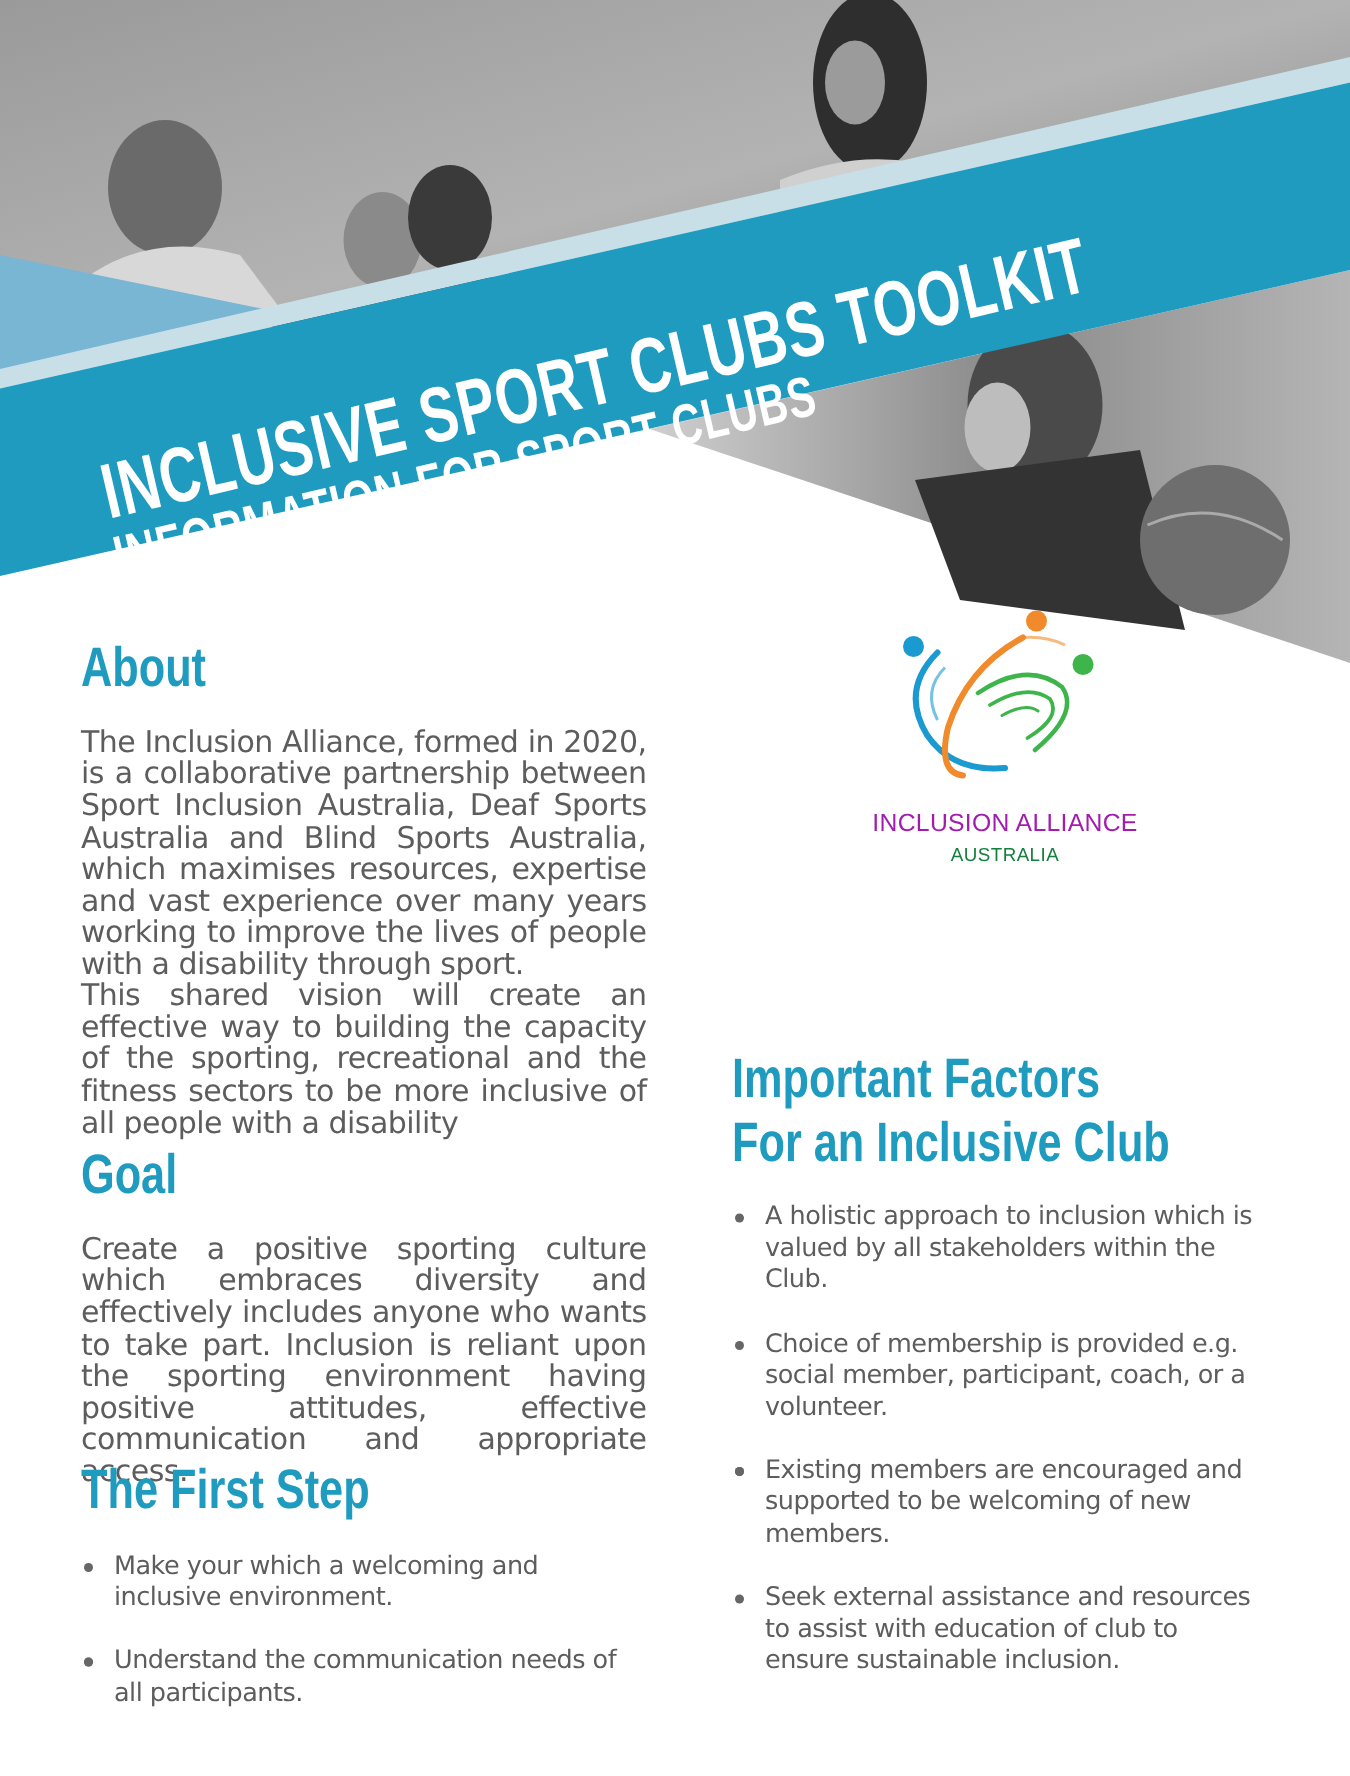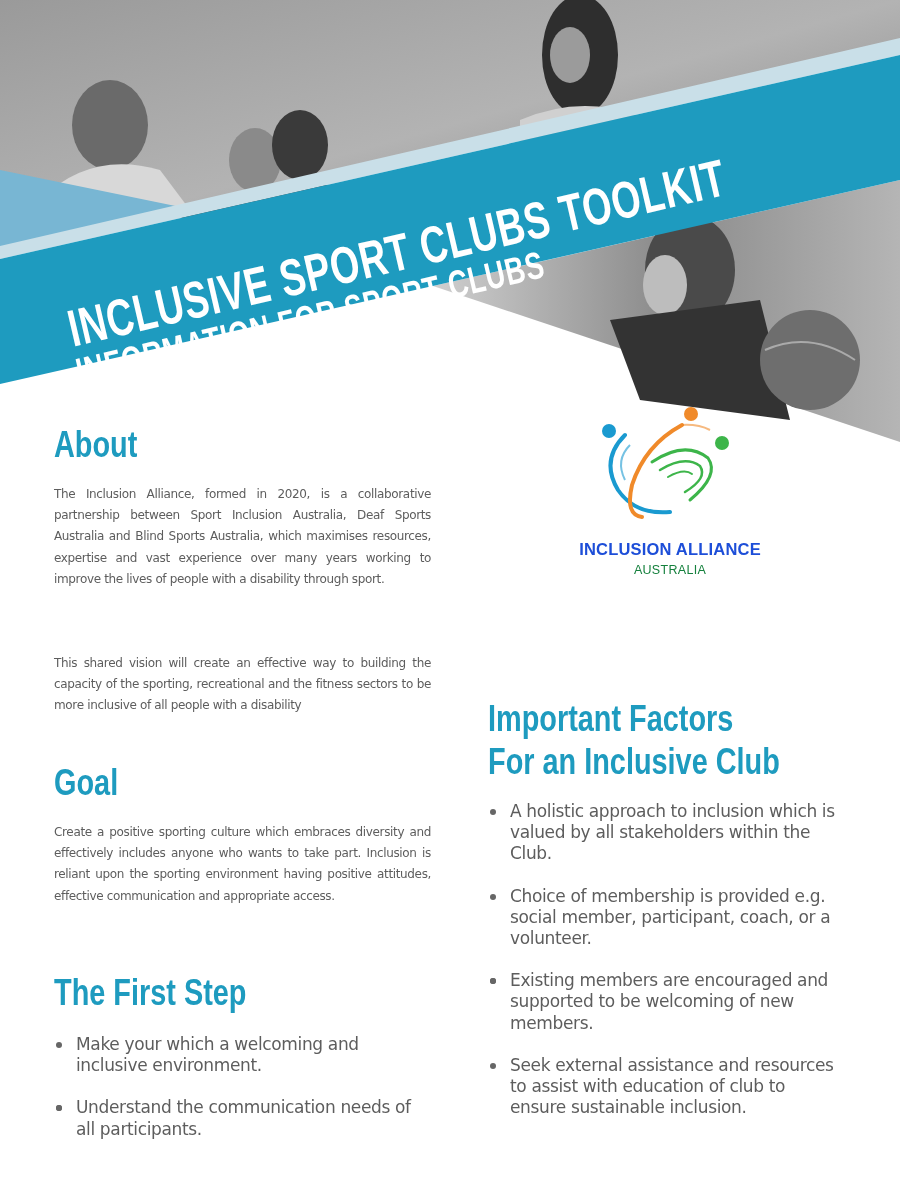--- a/index.html
+++ b/index.html
@@ -8,30 +8,30 @@
   .hero { position:absolute; left:0; top:0; width:900px; height:460px; }
   .hero svg { position:absolute; left:0; top:0; }
   .banner-text { position:absolute; left:0; top:0; width:900px; height:460px; pointer-events:none; }
   .bt { position:absolute; white-space:nowrap; color:#fff; font-family:"Liberation Sans", sans-serif;
         font-weight:bold; transform-origin:0 0; letter-spacing:1px; }
   .bt1 { left:62px; top:300px; font-size:52px; transform:rotate(-13.1deg) scaleX(0.72); }
   .bt2 { left:72px; top:352px; font-size:38px; transform:rotate(-13.1deg) scaleX(0.72); }
 
   .h { position:absolute; color:#1e9bbf; font-family:"Liberation Sans", sans-serif; font-weight:bold;
        transform-origin:0 0; transform:scaleX(0.78); white-space:nowrap; margin:0; }
-  .p { position:absolute; font-size:12px; line-height:21.2px; text-align:justify; text-align-last:left; margin:0;
+  .p { position:absolute; font-size:20px; line-height:21.2px; text-align:justify; text-align-last:left; margin:0;
        font-family:"DejaVu Sans", sans-serif; color:#5d5d5d; letter-spacing:-0.35px; }
   ul.b { position:absolute; margin:0; padding:0; list-style:none; font-size:17px; line-height:21.2px; color:#5d5d5d;
          letter-spacing:-0.35px; }
   ul.b li { position:relative; padding-left:22px; margin-bottom:21px; }
   ul.b li .dot { position:absolute; left:2px; top:8px; width:6px; height:6px; border-radius:50%; background:#666; }
 
   .logo { position:absolute; left:560px; top:400px; width:220px; height:190px; }
   .logo-name { position:absolute; left:0; top:140px; width:220px; text-align:center; font-family:"Liberation Sans", sans-serif;
-               font-weight:bold; font-size:16.5px; color:#1d4ed8; letter-spacing:0.2px; }
+               font-weight:normal; font-size:16.5px; color:#a21caf; letter-spacing:0.2px; }
   .logo-sub { position:absolute; left:0; top:163px; width:220px; text-align:center; font-family:"Liberation Sans", sans-serif;
               font-size:12.5px; color:#15803d; letter-spacing:0.3px; }
 </style>
 </head>
 <body>
 
 <div class="hero">
   <svg width="900" height="460" viewBox="0 0 900 460">
     <defs>
       <linearGradient id="wall" x1="0" y1="0" x2="1" y2="1">

